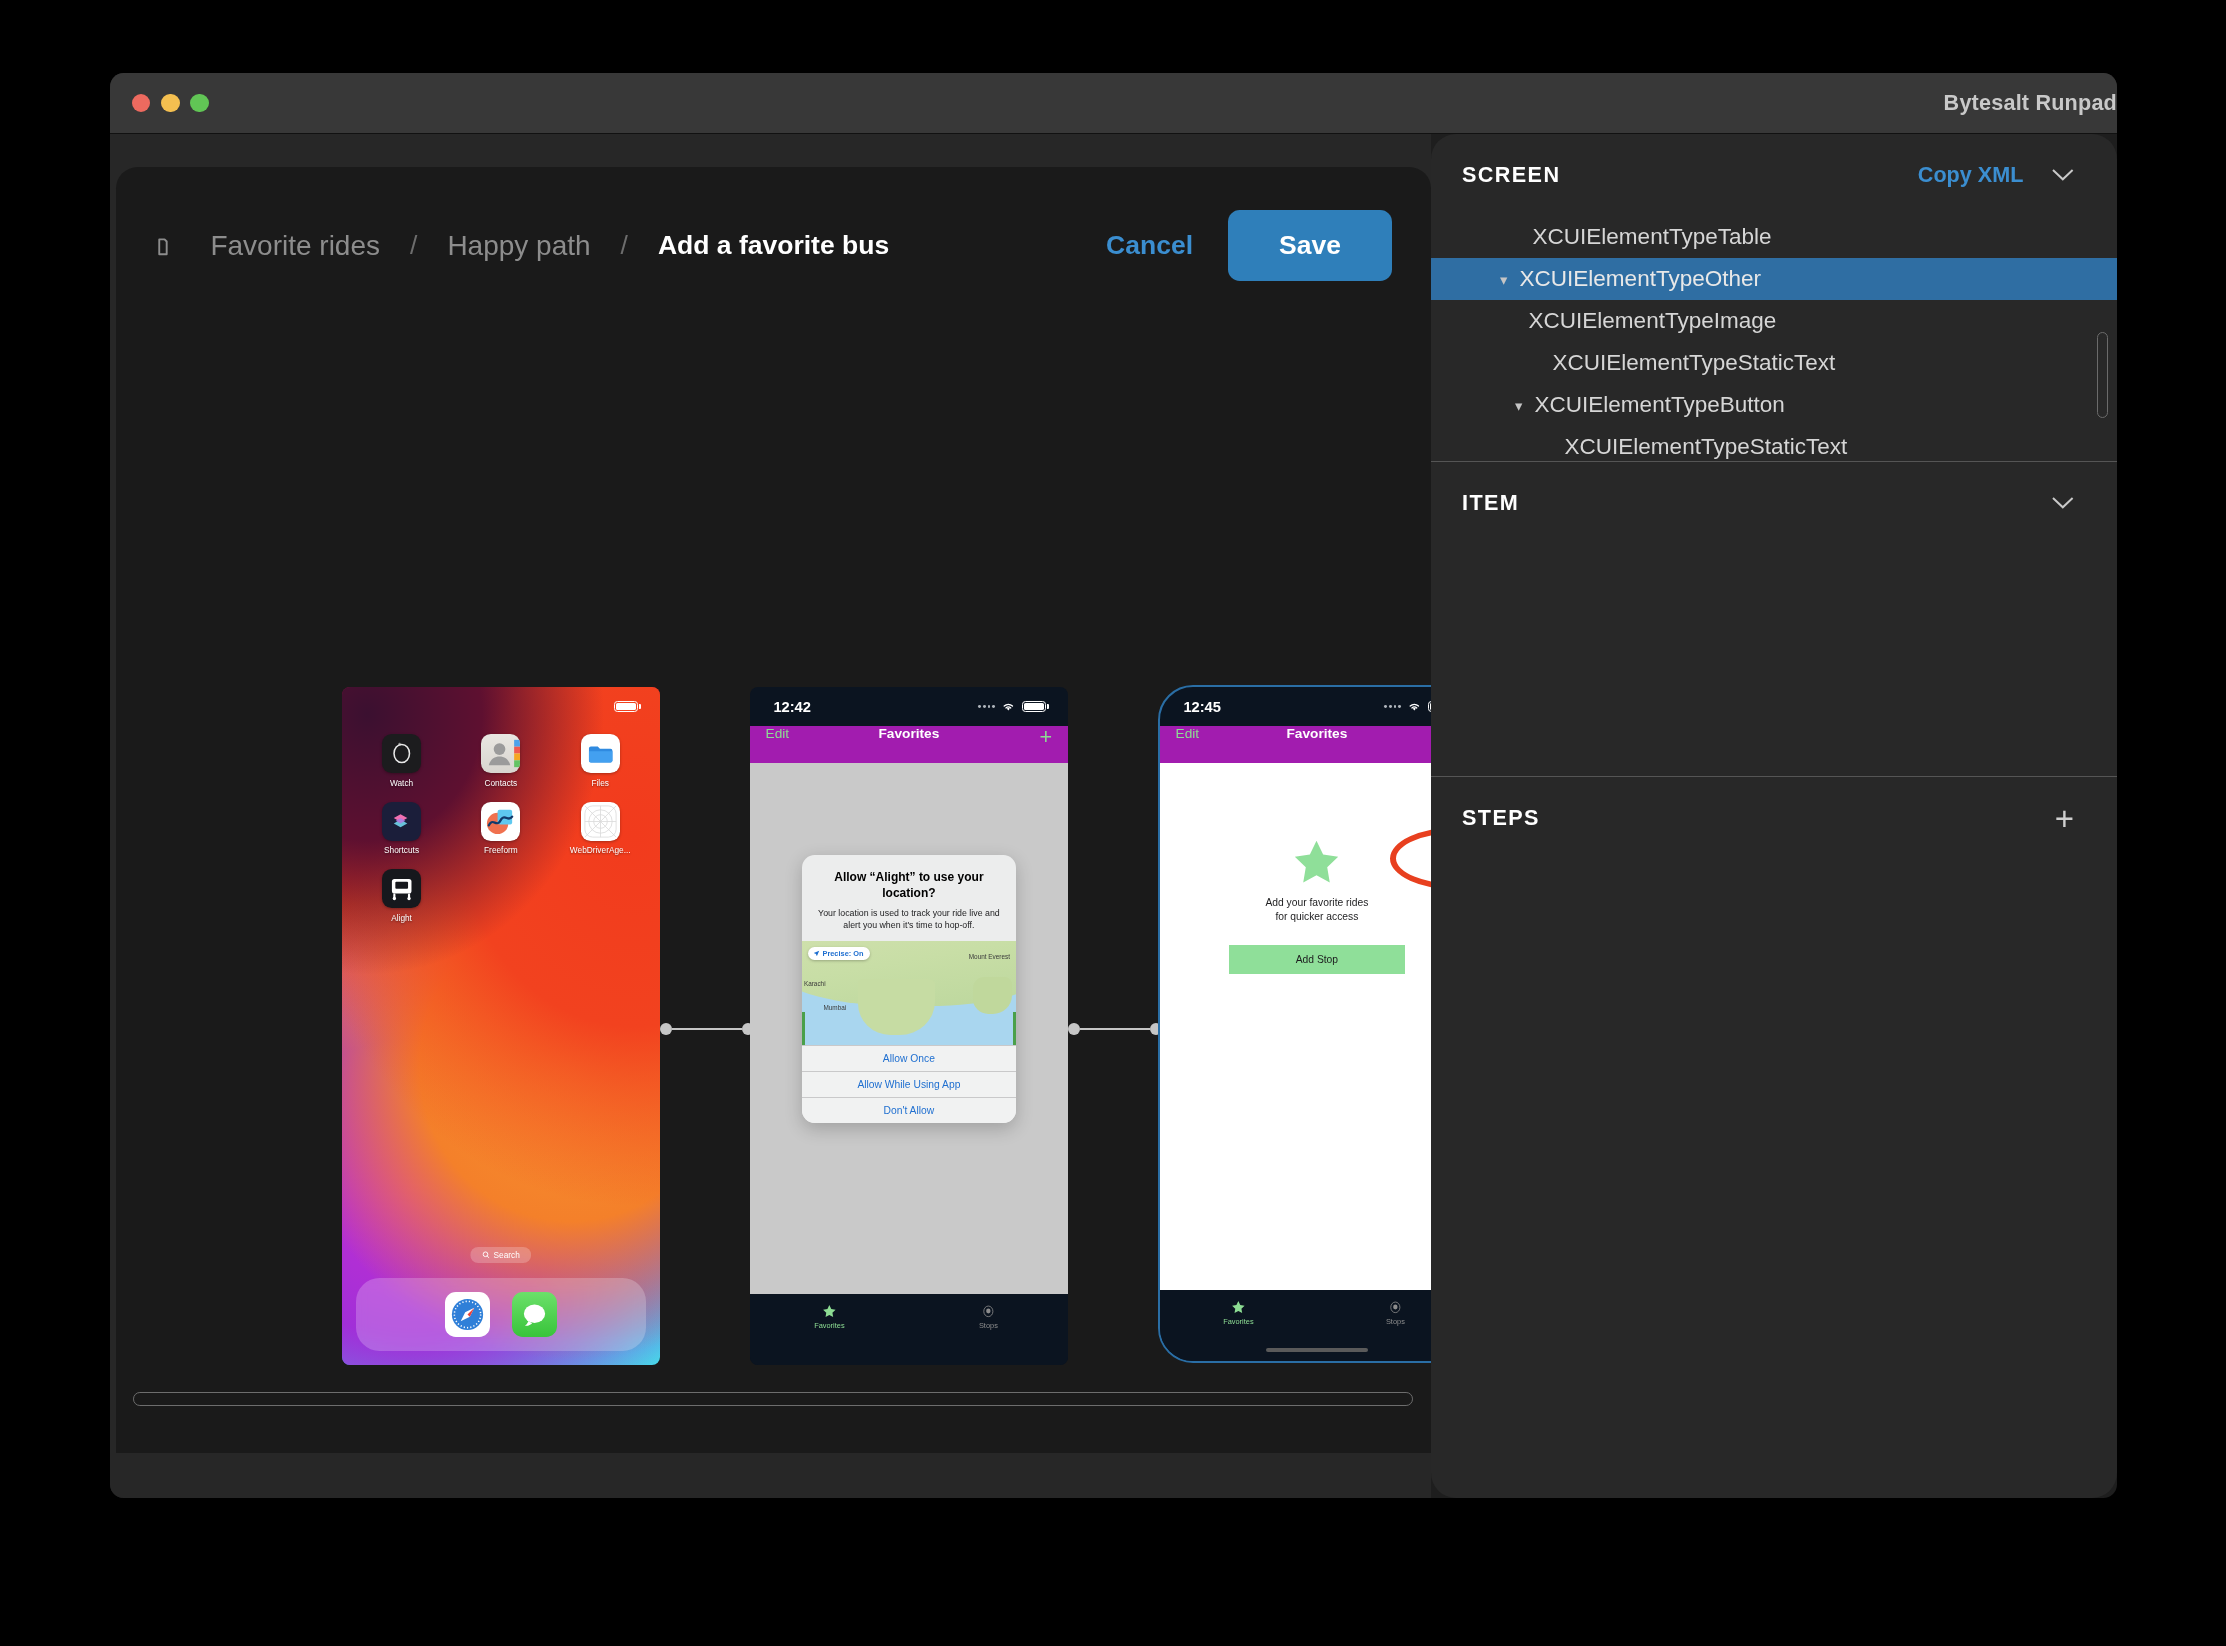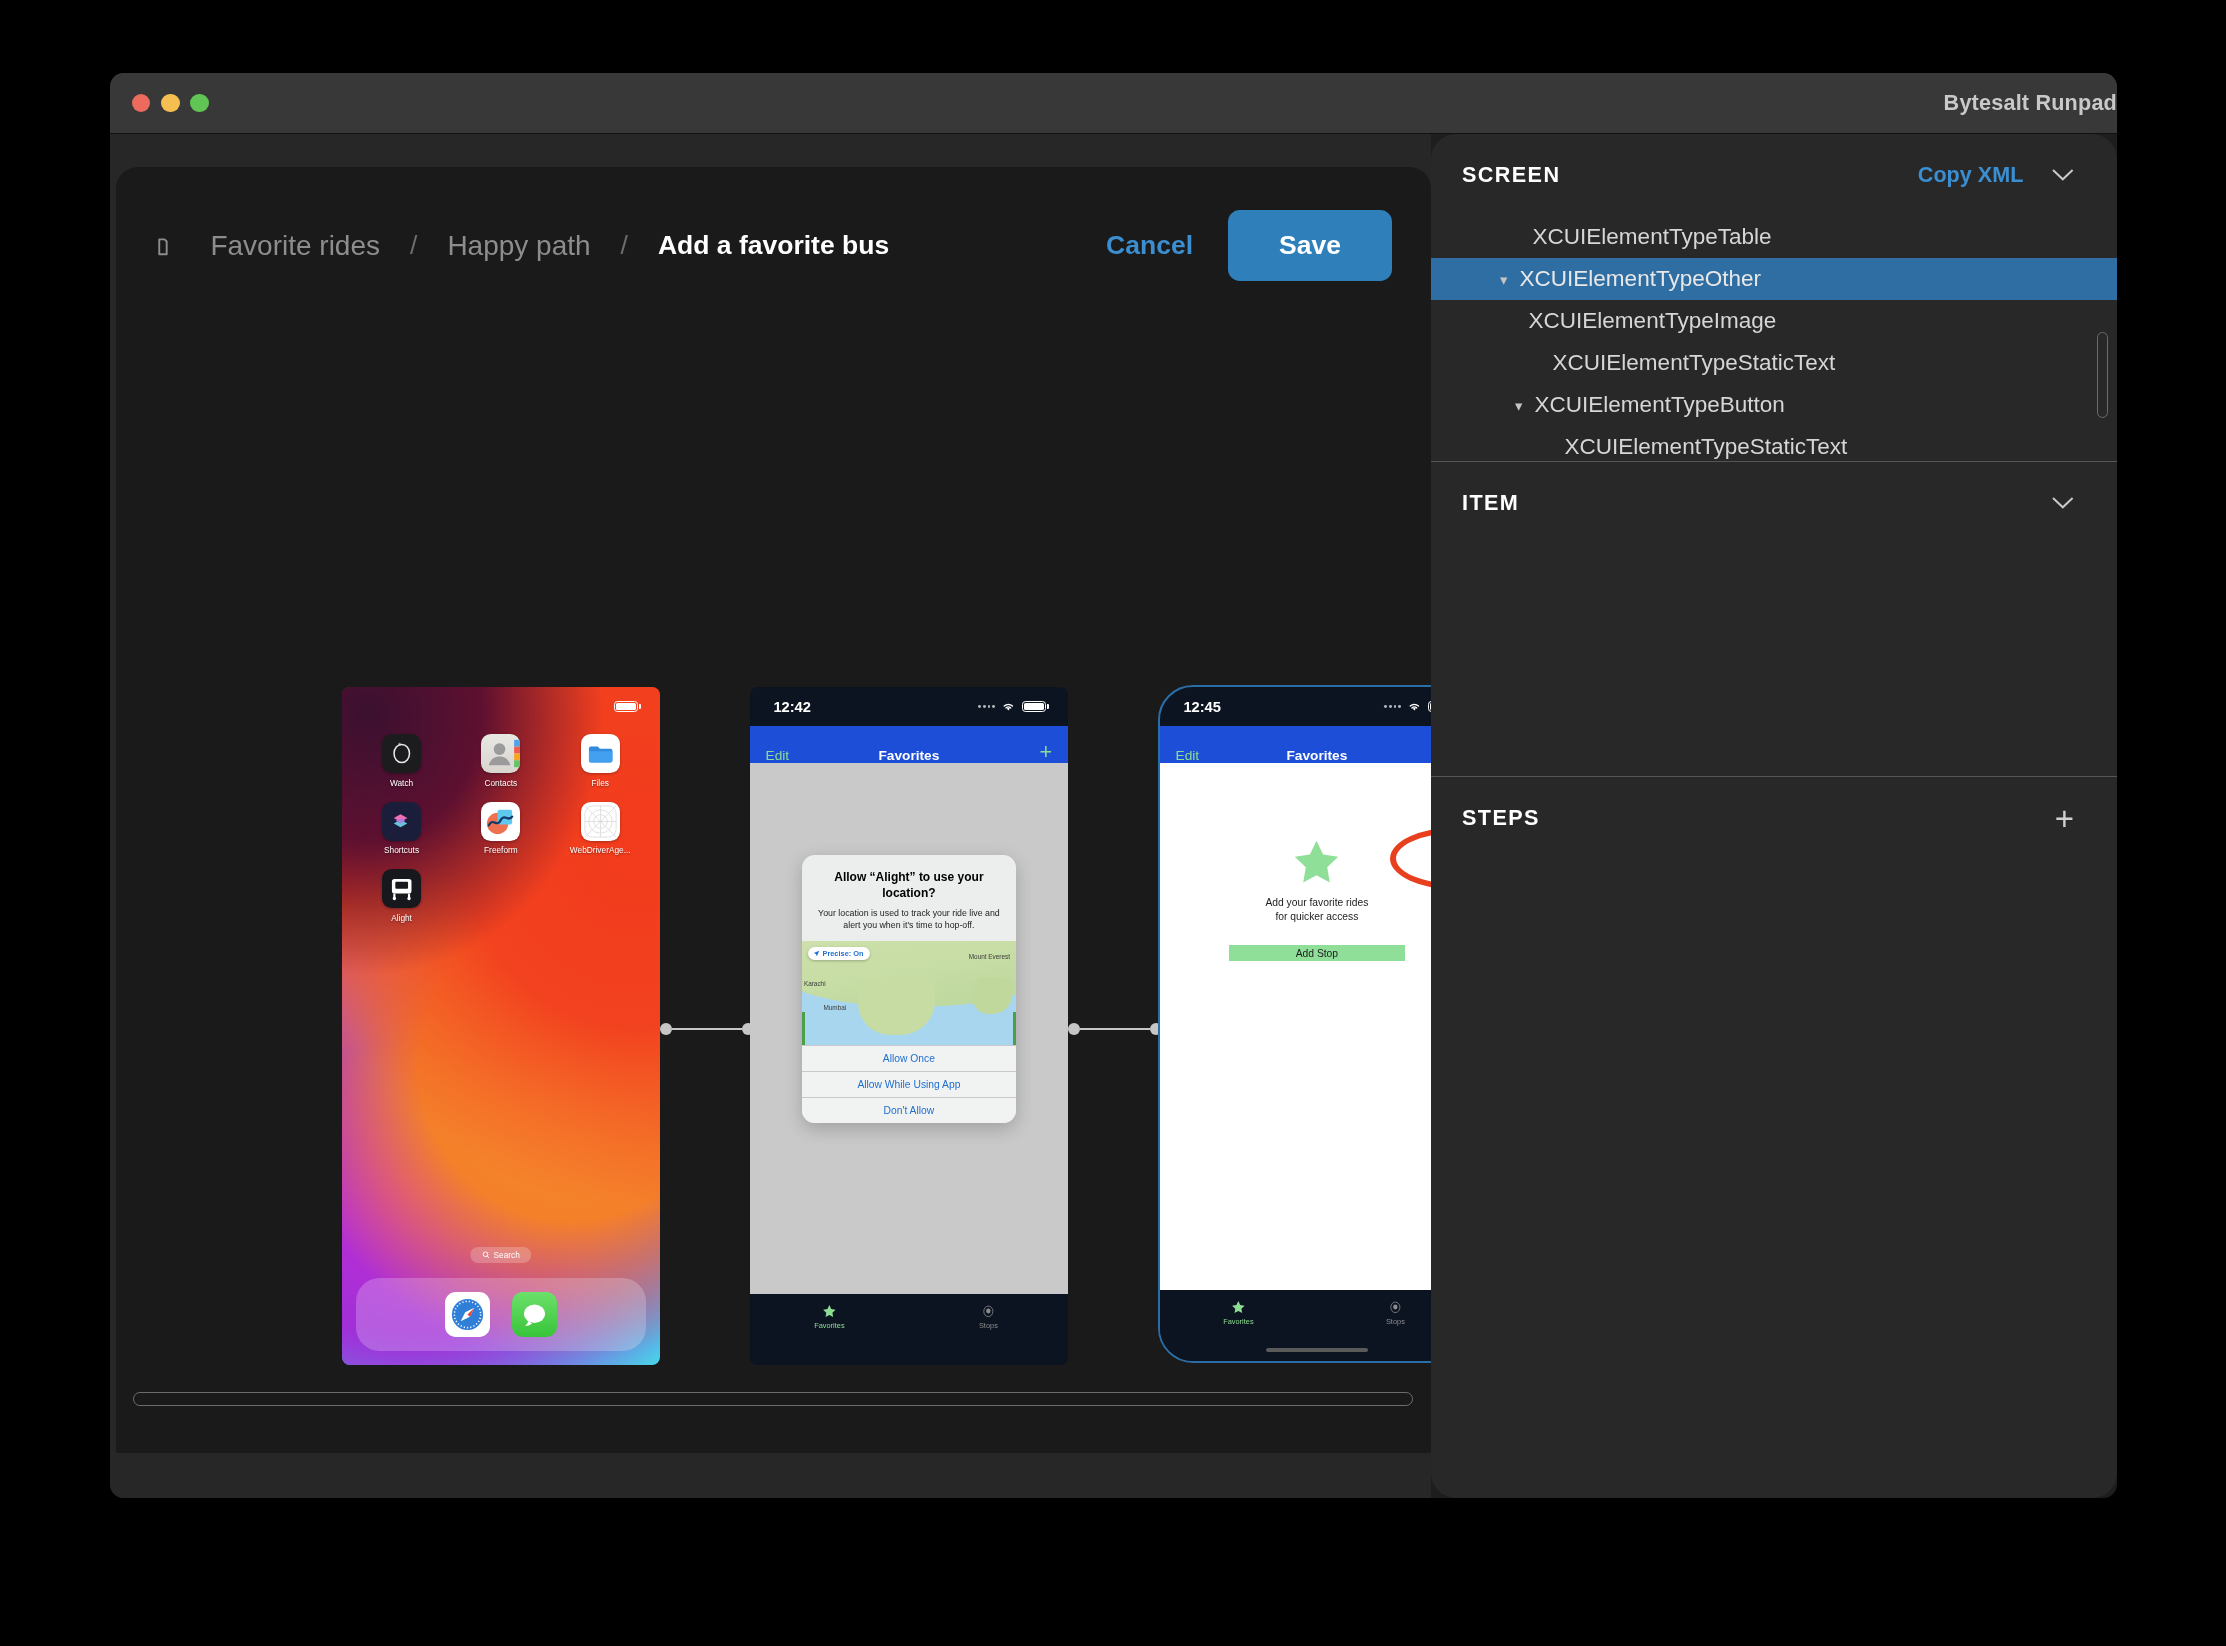--- a/index.html
+++ b/index.html
@@ -159,21 +159,21 @@
     background:rgba(255,255,255,.22); border-radius:23.5px;
     display:flex; align-items:center; justify-content:center; gap:21.6px;
     backdrop-filter: blur(5.9px);
   }
   .dock-ic { width:45px; height:45px; border-radius:10.8px; display:flex; align-items:center; justify-content:center; }
   .ic-safari { background:#fff; }
   .ic-messages { background:linear-gradient(#6ce06a,#38c43a); }
 
   
   .app-nav {
-    height:37px; background:#1d4ed8; display:flex; align-items:flex-end;
+    height:37px; background:#a21caf; display:flex; align-items:flex-start;
     padding:0 15.7px; position:relative;
   }
   .nav-edit { font-size:13.7px; color:#8ddc93; }
   .nav-title {
     position:absolute; left:0; right:0; text-align:center;
     font-size:13.7px; color:#fff; font-weight:600;
   }
   .nav-plus { margin-left:auto; font-size:21.6px; color:#8ddc93; line-height:1; font-weight:300; }
 
   .app-content { position:absolute; left:0; right:0; top:76px; bottom:71px; }
@@ -239,21 +239,21 @@
   
   .empty-wrap {
     position:absolute; left:0; right:0; top:74px;
     display:flex; flex-direction:column; align-items:center;
   }
   .empty-sub {
     margin-top:8px; font-size:10.3px; color:#1c1c1e;
     text-align:center; line-height:1.35;
   }
   .add-stop {
-    margin-top:21.6px; width:176px; height:16px; background:#8fdf99;
+    margin-top:21.6px; width:176px; height:29px; background:#8fdf99;
     display:flex; align-items:center; justify-content:center;
     font-size:10.3px; color:#1c1c1e;
   }
 
   
   .conn { position:absolute; height:9.8px; display:flex; align-items:center; }
   .conn .line { height:2px; background:#c6c6c6; flex:1; }
   .conn .node { width:11.8px; height:11.8px; border-radius:50%; background:#c6c6c6; }
   #conn1 { left:544px; top:700px; width:94px; }
   #conn2 { left:952px; top:700px; width:94px; }

